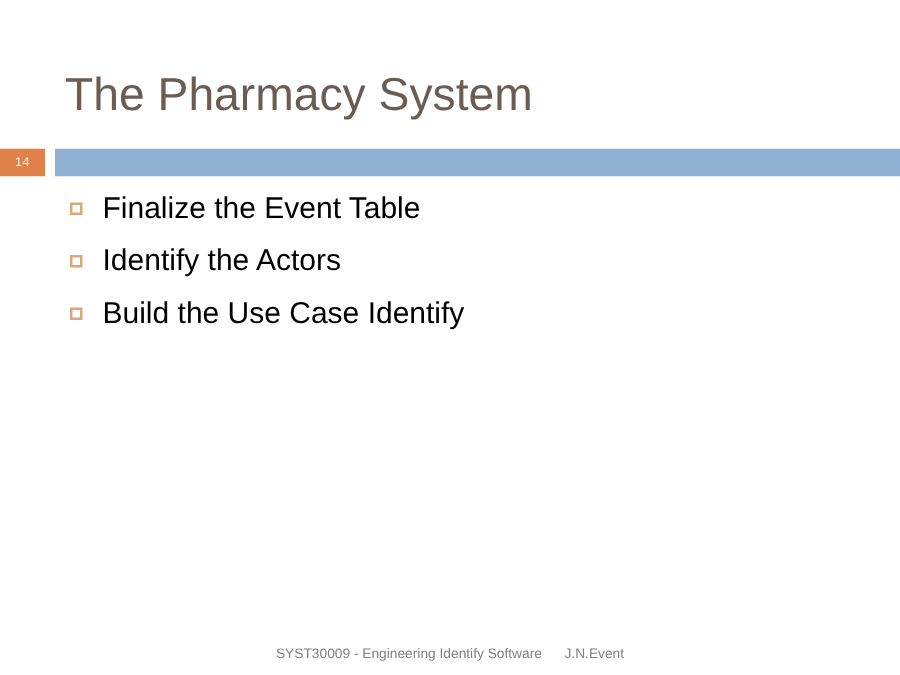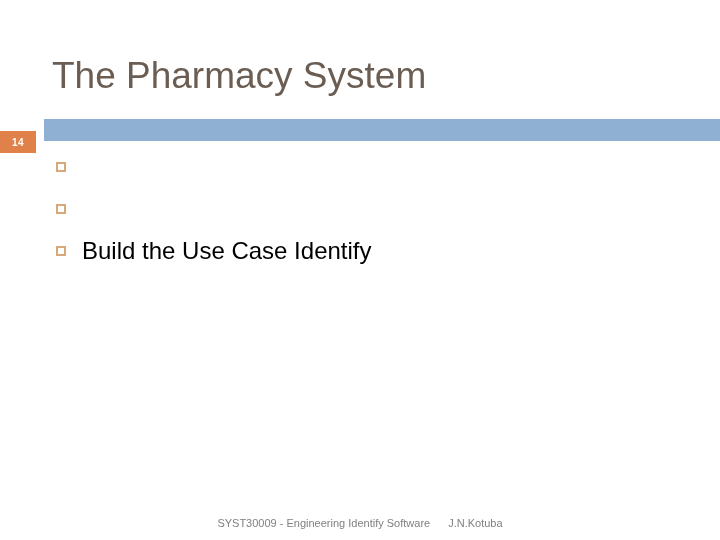--- a/index.html
+++ b/index.html
@@ -35,27 +35,27 @@
   .divider {
     position: absolute;
     left: 0;
     top: 100px;
     width: 720px;
     height: 22px;
   }
   .slide-number-badge {
     position: absolute;
     left: 0;
-    top: 12px;
+    top: 0;
     width: 36px;
     height: 22px;
     background: #e0814a;
     color: #ffffff;
     font-size: 10px;
-    font-weight: bold;
+    font-weight: normal;
     display: flex;
     align-items: center;
     justify-content: center;
     letter-spacing: 0.5px;
   }
   .divider-bar {
     position: absolute;
     left: 44px;
     top: 0;
     right: 0;
@@ -115,30 +115,32 @@
 
   <div class="divider">
     <div class="slide-number-badge">14</div>
     <div class="divider-bar"></div>
   </div>
 
   <div class="content">
 
     <div class="bullet-row">
       <span class="bullet-marker"></span>
+      <span class="bullet-text">Finalize the Event Table</span>
     </div>
 
     <div class="bullet-row">
       <span class="bullet-marker"></span>
+      <span class="bullet-text">Identify the Actors</span>
     </div>
 
     <div class="bullet-row">
       <span class="bullet-marker"></span>
       <span class="bullet-text">Build the Use Case Identify</span>
     </div>
 
   </div>
 
   <div class="footer">
-    <span class="footer-course">SYST30009 - Engineering Identify Software</span><span class="footer-author">J.N.Kotuba</span>
+    <span class="footer-course">SYST30009 - Engineering Identify Software</span><span class="footer-author">J.N.Event</span>
   </div>
 
 </div>
 
 </body></html>

